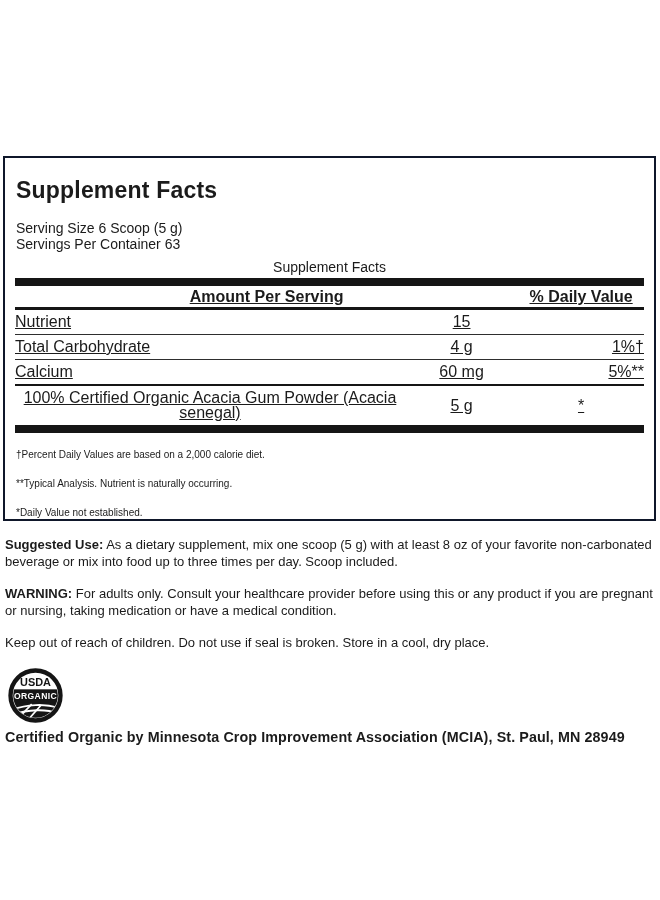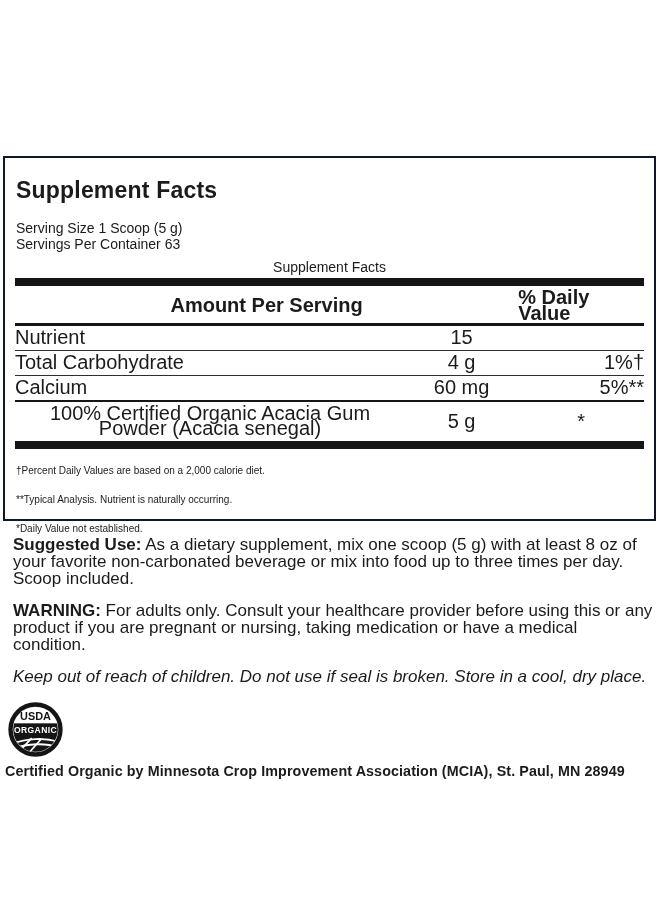--- a/index.html
+++ b/index.html
@@ -25,56 +25,56 @@
     margin: 20px 0 0 1px;
     font-size: 23px; font-weight: bold; line-height: 24px;
     letter-spacing: 0.2px;
   }
   .serving-line { margin: 0 0 0 1px; font-size: 14px; line-height: 16px; }
   .serving-line.first { margin-top: 18px; }
   .subhead { margin-top: 8px; text-align: center; font-size: 14px; line-height: 15px; }
   .thick-bar { height: 8px; background: #151515; }
   .bar-top { margin-top: 3px; }
 
-  table.facts { width: 100%; border-collapse: collapse; font-size: 20px; table-layout: fixed; }
+  table.facts { width: 100%; border-collapse: collapse; font-size: 16px; table-layout: fixed; text-decoration: underline; }
   table.facts col.c1 { width: 62%; }
   table.facts col.c2 { width: 18%; }
   table.facts col.c3 { width: 20%; }
   table.facts th {
     font-weight: bold; padding: 3px 0 2px;
     border-bottom: 3px solid #151515;
     line-height: 16px;
   }
   th.h-amt { text-align: center; }
-  th.h-dv  { text-align: left; }
+  th.h-dv  { text-align: center; }
   table.facts td { padding: 4px 0 5px; line-height: 15px; vertical-align: middle; }
   tbody tr + tr td { border-top: 1px solid #2e2e2e; }
   tbody tr.heavy-sep td { border-top: 2.5px solid #151515; text-align: center; }
   td.amt { text-align: center; }
   td.dv  { text-align: right; }
 
   .footnote { margin: 14px 0 0 1px; font-size: 10px; line-height: 15px; }
 
   
   .lower { position: absolute; top: 536px; left: 5px; width: 648px; }
-  .para { margin: 0 0 15px 8px; font-size: 17px; line-height: 17px; }
+  .para { margin: 0 0 15px 0; font-size: 13px; line-height: 17px; }
   .para b { font-weight: bold; }
-  .storage { margin-bottom: 16px; font-style: italic; }
+  .storage { margin-bottom: 16px; }
 
   .seal-wrap { margin: 2px 0 5px 2px; width: 57px; height: 57px; }
   .certified-line { margin: 0; font-size: 14.3px; font-weight: bold; line-height: 16px; letter-spacing: 0.1px; }
 </style>
 </head>
 <body>
 
 <div class="page">
 
   <div class="label-box">
     <div class="panel-title">Supplement Facts</div>
-    <div class="serving-line first">Serving Size 1 Scoop (5 g)</div>
+    <div class="serving-line first">Serving Size 6 Scoop (5 g)</div>
     <div class="serving-line">Servings Per Container 63</div>
     <div class="subhead">Supplement Facts</div>
     <div class="thick-bar bar-top"></div>
 
     <table class="facts">
       <colgroup>
           <col class="c1">
           <col class="c2">
           <col class="c3">
         </colgroup>

